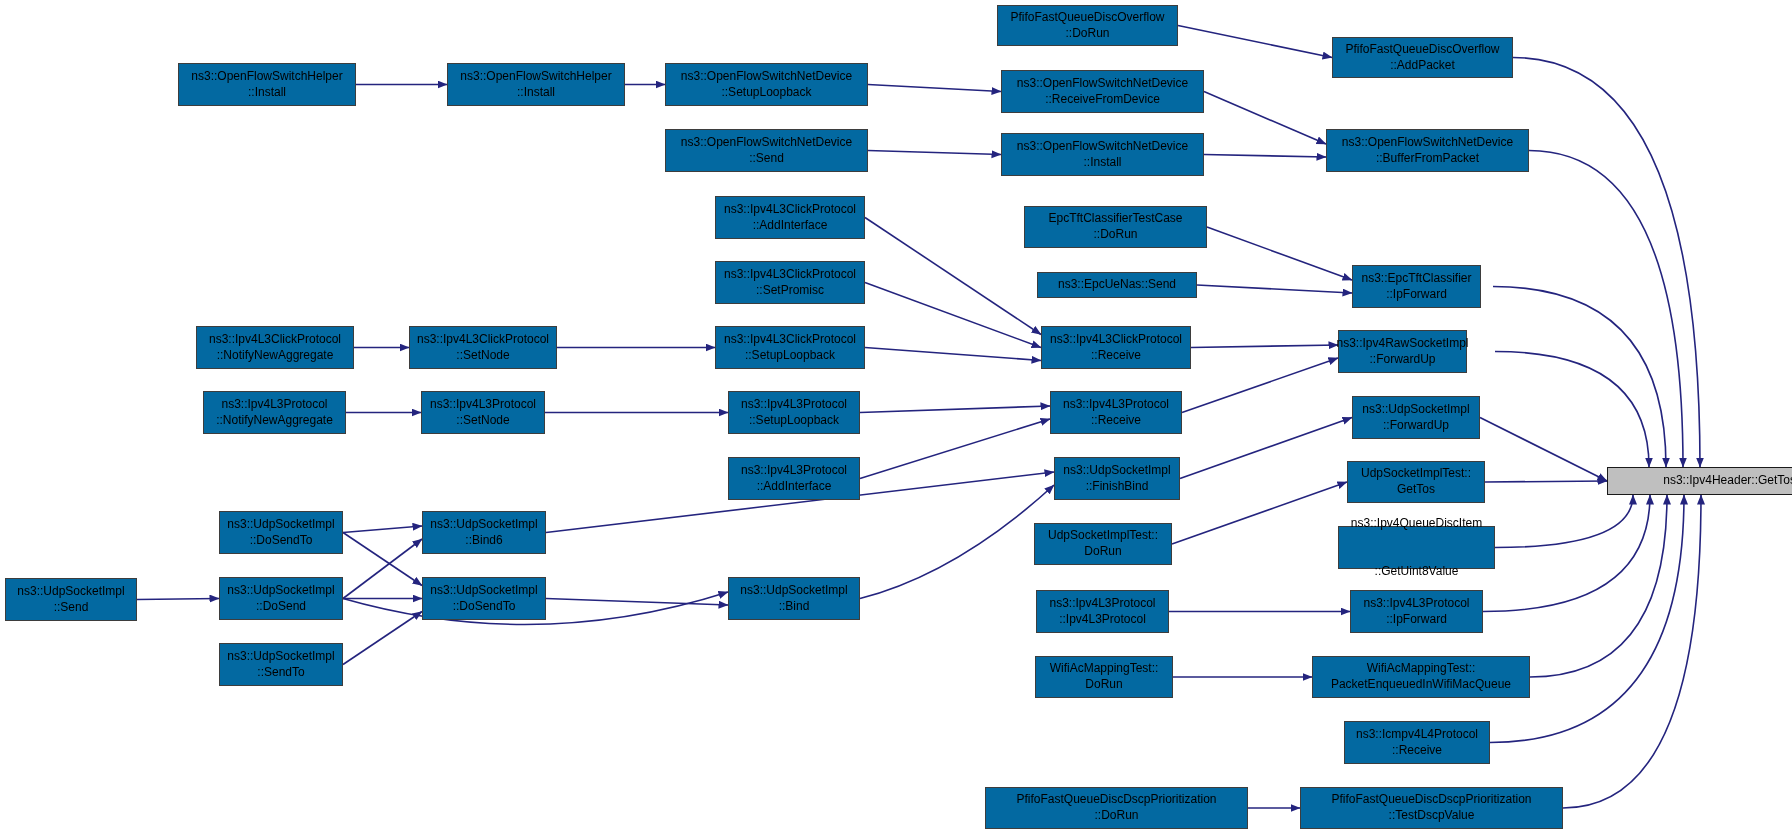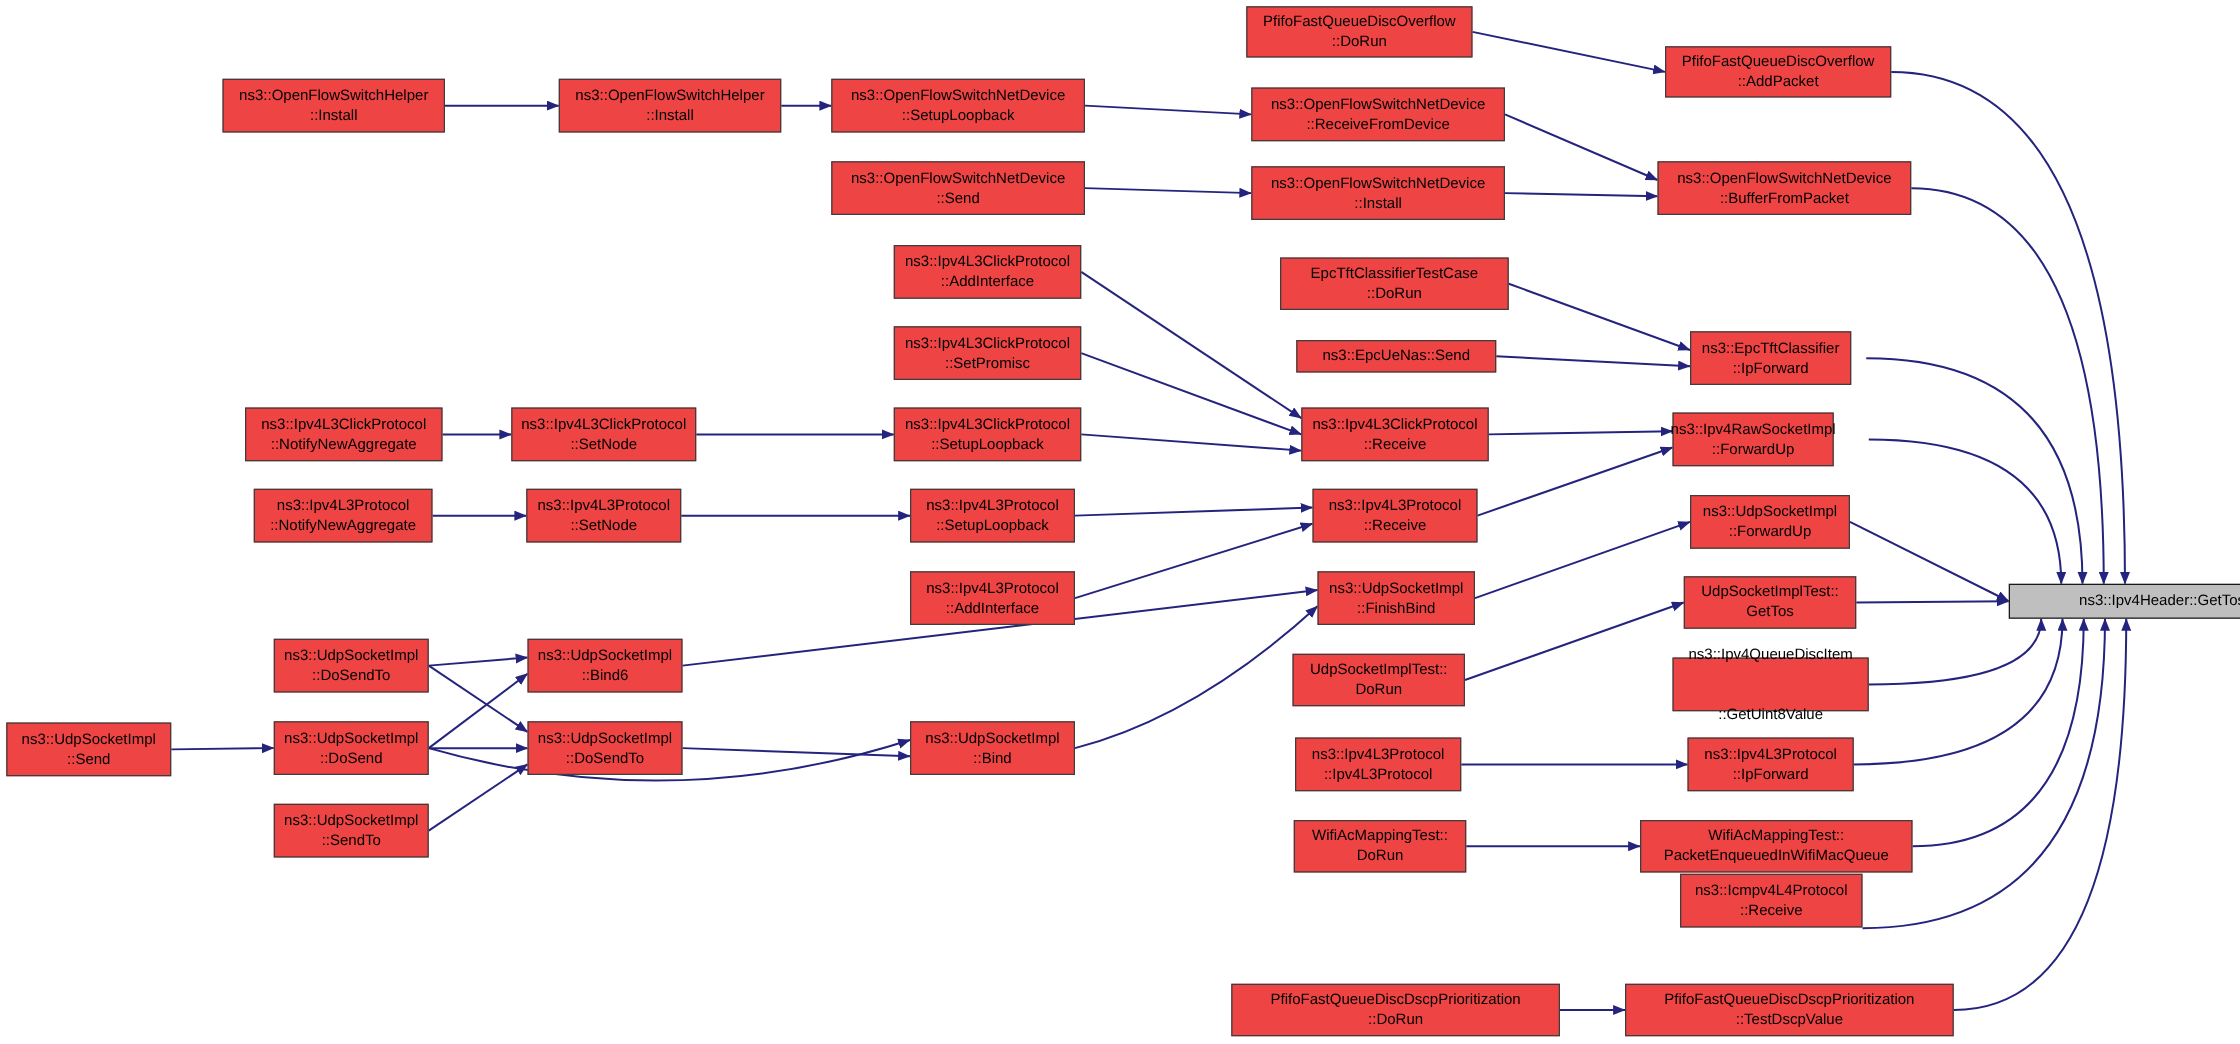--- a/index.html
+++ b/index.html
@@ -2,21 +2,21 @@
 <html><head>
 <meta charset="utf-8">
 <style>
   html,body{margin:0;padding:0;background:#ffffff;}
   body{width:1792px;height:835px;position:relative;overflow:hidden;
        font-family:"Liberation Sans","DejaVu Sans",sans-serif;}
   #graph-canvas{position:absolute;left:0;top:0;width:1792px;height:835px;}
   #edge-layer{position:absolute;left:0;top:0;pointer-events:none;}
   .edge{fill:none;stroke:#24247e;stroke-width:1.6px;}
   .graph-node{
-    position:absolute;box-sizing:border-box;background:#ef4444;
+    position:absolute;box-sizing:border-box;background:#0369a1;
     border:1.5px solid #3d3d3d;color:#000;
     display:flex;flex-direction:column;justify-content:center;align-items:center;
     text-align:center;font-size:12px;line-height:1.3;white-space:nowrap;
     cursor:pointer;
   }
   .graph-node.hl{background:#bfbfbf;border-color:#1a1a1a;}
 </style>
 </head>
 <body>
 
@@ -233,21 +233,21 @@
         <div>::GetUint8Value</div>
       </div>
       <div class="graph-node" style="left: 1350px; top: 590px; width: 133px; height: 43px;">
         <div>ns3::Ipv4L3Protocol</div>
         <div>::IpForward</div>
       </div>
       <div class="graph-node" style="left: 1312px; top: 656px; width: 218px; height: 42px;">
         <div>WifiAcMappingTest::</div>
         <div>PacketEnqueuedInWifiMacQueue</div>
       </div>
-      <div class="graph-node" style="left: 1344px; top: 699px; width: 146px; height: 43px;">
+      <div class="graph-node" style="left: 1344px; top: 721px; width: 146px; height: 43px;">
         <div>ns3::Icmpv4L4Protocol</div>
         <div>::Receive</div>
       </div>
       <div class="graph-node" style="left: 1300px; top: 787px; width: 263px; height: 42px;">
         <div>PfifoFastQueueDiscDscpPrioritization</div>
         <div>::TestDscpValue</div>
       </div>
       <div class="graph-node hl" style="left: 1607px; top: 467px; width: 190px; height: 28px; align-items: flex-end;">
         <div>ns3::Ipv4Header::GetTos</div>
       </div>

